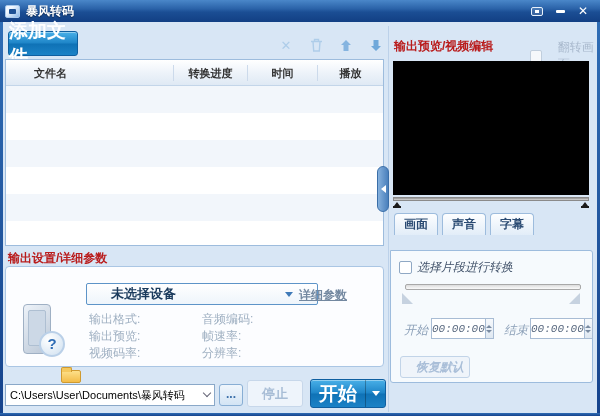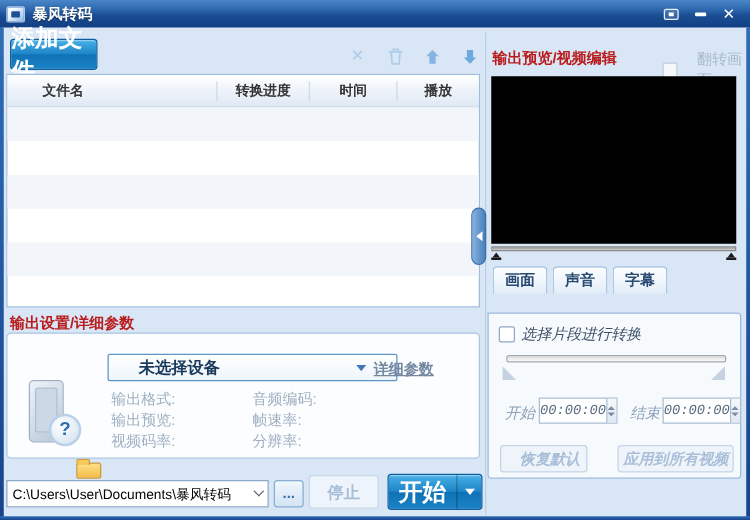--- a/index.html
+++ b/index.html
@@ -267,19 +267,18 @@
     <div class="time-label" style="left:113px;">结束</div>
     <div class="time-field" style="left:139px;">
       <span class="time-text">00:00:00</span>
       <span class="spin">
           <i class="up"></i>
           <i class="dn"></i>
         </span>
     </div>
 
     <div class="dis-btn" style="left:9px; width:70px;padding-left:10px;">恢复默认</div>
-    <div class="dis-btn" style="left:103px; width:93px;">应用到所有视频</div>
   </div>
 
   <div id="collapse-handle">
       <i></i>
     </div>
 </div>
 
 </body></html>

